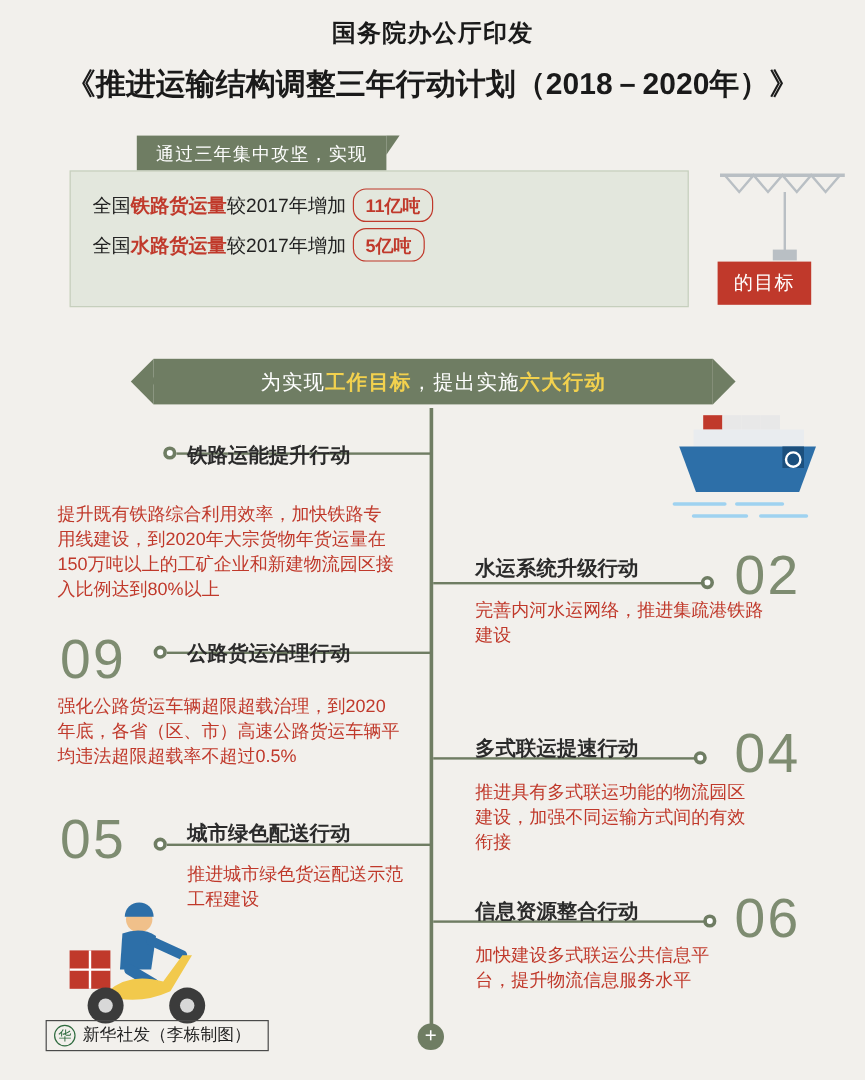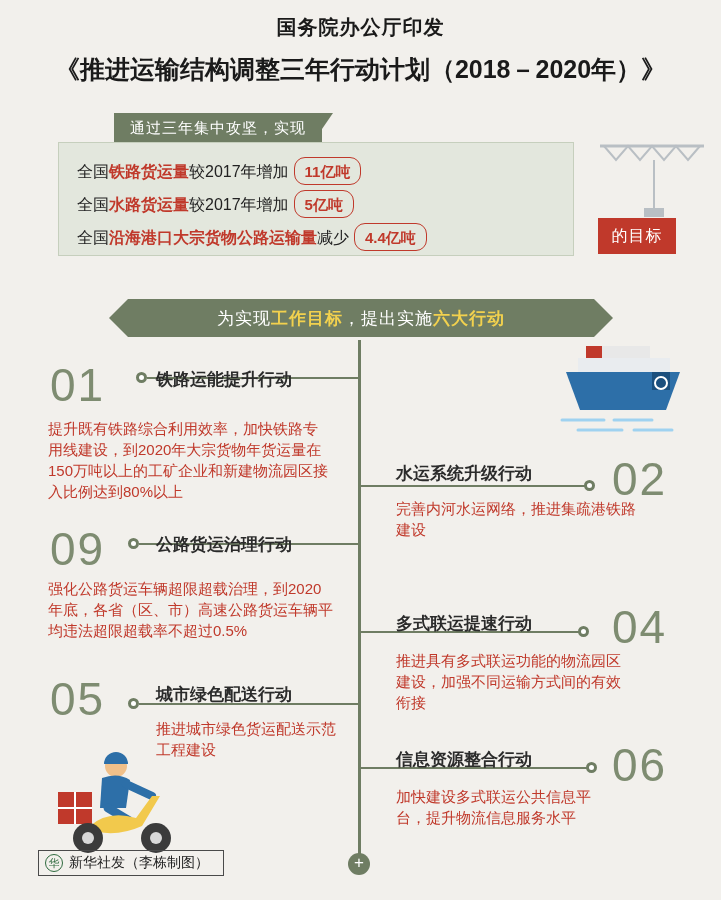--- a/index.html
+++ b/index.html
@@ -218,23 +218,20 @@
   <div class="title-2">《推进运输结构调整三年行动计划（2018－2020年）》</div>
 
   <div class="banner-tag">通过三年集中攻坚，实现</div>
 
   <div class="goal-box">
     <div class="goal-line l1">
       <span>全国</span><span class="em">铁路货运量</span><span>较2017年增加</span><span class="pill">11亿吨</span>
     </div>
     <div class="goal-line l2">
       <span>全国</span><span class="em">水路货运量</span><span>较2017年增加</span><span class="pill">5亿吨</span>
-    </div>
-    <div class="goal-line l3">
-      <span>全国</span><span class="em">沿海港口大宗货物公路运输量</span><span>减少</span><span class="pill">4.4亿吨</span>
     </div>
   </div>
 
   <svg class="crane" viewBox="0 0 120 130" width="120" height="130">
     <line x1="8" y1="16" x2="112" y2="16" stroke="#b9bfc4" stroke-width="3"></line>
     <g stroke="#b9bfc4" stroke-width="2" fill="none">
       <path d="M12 16 L24 30 L36 16 L48 30 L60 16 L72 30 L84 16 L96 30 L108 16"></path>
     </g>
     <line x1="62" y1="30" x2="62" y2="80" stroke="#b9bfc4" stroke-width="2"></line>
     <rect x="52" y="78" width="20" height="9" fill="#b9bfc4"></rect>
@@ -268,21 +265,20 @@
     <path d="M104 34 h18 v18 h-18z" fill="#1b4f7d"></path>
     <circle cx="113" cy="45" r="6" fill="none" stroke="#ffffff" stroke-width="2"></circle>
     <g stroke="#9fd2f0" stroke-width="3" stroke-linecap="round">
       <line x1="14" y1="82" x2="56" y2="82"></line>
       <line x1="66" y1="82" x2="104" y2="82"></line>
       <line x1="30" y1="92" x2="74" y2="92"></line>
       <line x1="86" y1="92" x2="124" y2="92"></line>
     </g>
   </svg>
 
-  <div class="big-num" style="left:50px; top:358px;">01</div>
   <div class="node-dot" style="left:136px; top:372px;"></div>
   <div class="connector" style="left:147px; top:377px; width:212px;"></div>
   <div class="item-head" style="left:156px; top:368px;">铁路运能提升行动</div>
   <div class="item-body" style="left:48px; top:418px; width:284px;">提升既有铁路综合利用效率，加快铁路专用线建设，到2020年大宗货物年货运量在150万吨以上的工矿企业和新建物流园区接入比例达到80%以上</div>
 
   <div class="big-num" style="left:612px; top:452px;">02</div>
   <div class="node-dot" style="left:584px; top:480px;"></div>
   <div class="connector" style="left:361px; top:485px; width:226px;"></div>
   <div class="item-head" style="left:396px; top:462px;">水运系统升级行动</div>
   <div class="item-body" style="left:396px; top:498px; width:248px;">完善内河水运网络，推进集疏港铁路建设</div>

